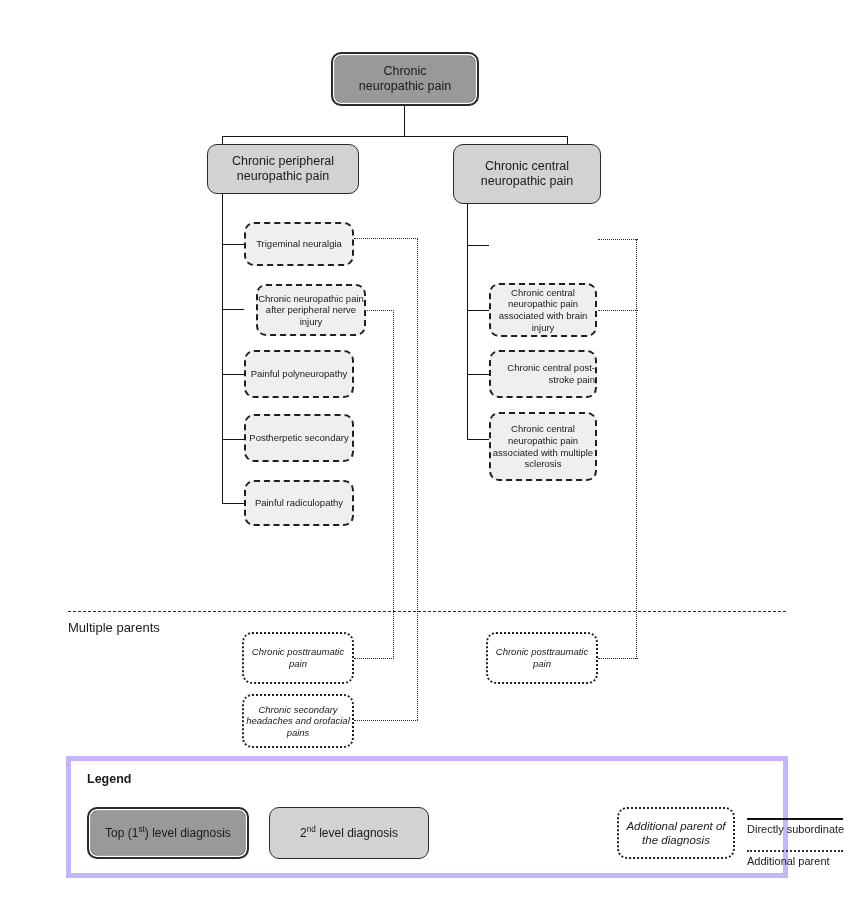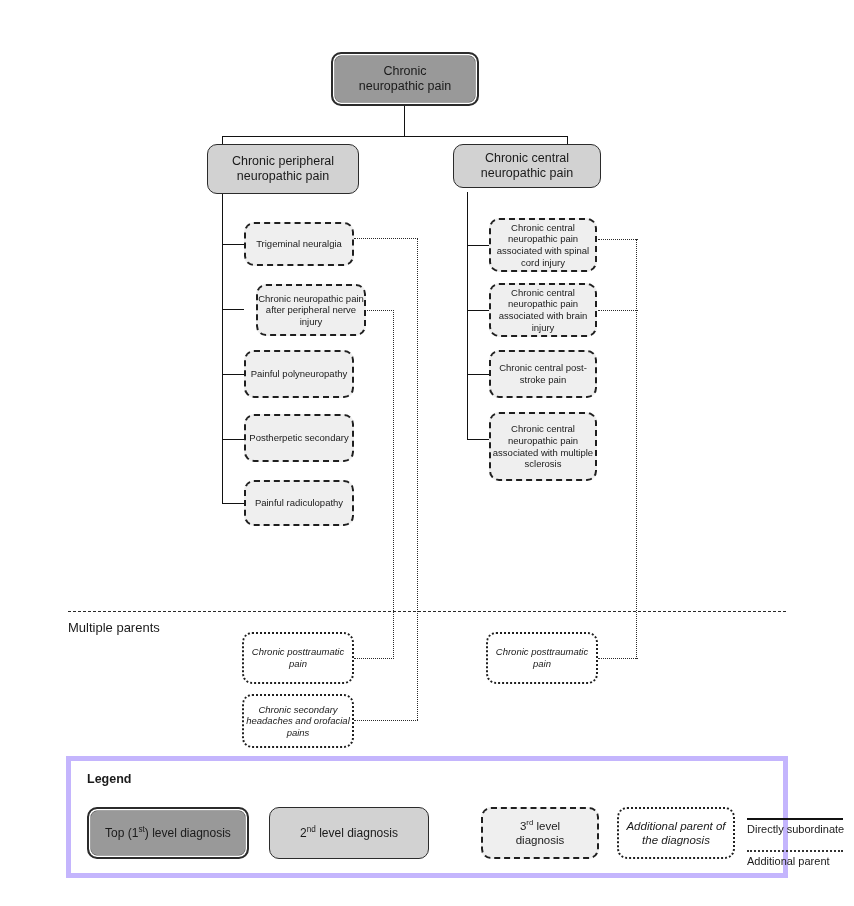--- a/index.html
+++ b/index.html
@@ -168,47 +168,44 @@
   <div class="ln dv" style="left:636px; top:239px; height:420px;"></div>
   <div class="ln dh" style="left:598px; top:658px; width:40px;"></div>
 
   <div class="node lvl1" style="left:331px; top:52px; width:148px; height:54px;">
     <span>Chronic<br>neuropathic pain</span>
   </div>
 
   <div class="node lvl2" style="left:207px; top:144px; width:152px; height:50px;">
     <span>Chronic peripheral<br>neuropathic pain</span>
   </div>
-  <div class="node lvl2" style="left:453px; top:144px; width:148px; height:44px;">
+  <div class="node lvl2" style="left:453px; top:144px; width:148px; height:60px;">
     <span>Chronic central<br>neuropathic pain</span>
   </div>
 
   <div class="node lvl3" style="left:244px; top:222px; width:110px; height:44px;">
     <span>Trigeminal neuralgia</span>
   </div>
   <div class="node lvl3" style="left:244px; top:284px; width:110px; height:52px;margin-left:12px;">
     <span>Chronic neuropathic pain after peripheral nerve injury</span>
   </div>
   <div class="node lvl3" style="left:244px; top:350px; width:110px; height:48px;">
     <span>Painful polyneuropathy</span>
   </div>
   <div class="node lvl3" style="left:244px; top:414px; width:110px; height:48px;">
     <span>Postherpetic secondary</span>
   </div>
   <div class="node lvl3" style="left:244px; top:480px; width:110px; height:46px;">
     <span>Painful radiculopathy</span>
   </div>
 
-  <div class="node lvl3" style="left:489px; top:218px; width:108px; height:54px;">
-    <span>Chronic central neuropathic pain associated with spinal cord injury</span>
-  </div>
   <div class="node lvl3" style="left:489px; top:283px; width:108px; height:54px;">
     <span>Chronic central neuropathic pain associated with brain injury</span>
   </div>
-  <div class="node lvl3" style="left:489px; top:350px; width:108px; height:48px;">
+  <div class="node lvl3" style="left:489px; top:350px; width:108px; height:48px;text-align:right;">
     <span>Chronic central post-stroke pain</span>
   </div>
   <div class="node lvl3" style="left:489px; top:412px; width:108px; height:69px;">
     <span>Chronic central neuropathic pain associated with multiple sclerosis</span>
   </div>
 
   <div id="separator"></div>
   <div id="mp-label">Multiple parents</div>
 
   <div class="node lvlap" style="left:242px; top:632px; width:112px; height:52px;">
@@ -225,23 +222,20 @@
     <div id="legend-title">Legend</div>
 
     <div id="lg1" class="lg-box lvl1">
       <span><span>Top (1</span><sup>st</sup><span>)  level diagnosis</span></span>
     </div>
 
     <div id="lg2" class="lg-box lvl2">
       <span>2<sup>nd</sup><span> level diagnosis</span></span>
     </div>
 
-    <div id="lg3" class="lg-box lvl3">
-      <span>3<sup>rd</sup><span> level<br>diagnosis</span></span>
-    </div>
 
     <div id="lg4" class="lg-box lvlap">
       <span>Additional parent of the diagnosis</span>
     </div>
 
     <div class="lg-line-row" id="lg-solid"></div>
     <div id="lg-solid-label">Directly subordinate</div>
     <div class="lg-line-row" id="lg-dotted"></div>
     <div id="lg-dotted-label">Additional parent</div>
   </div>

